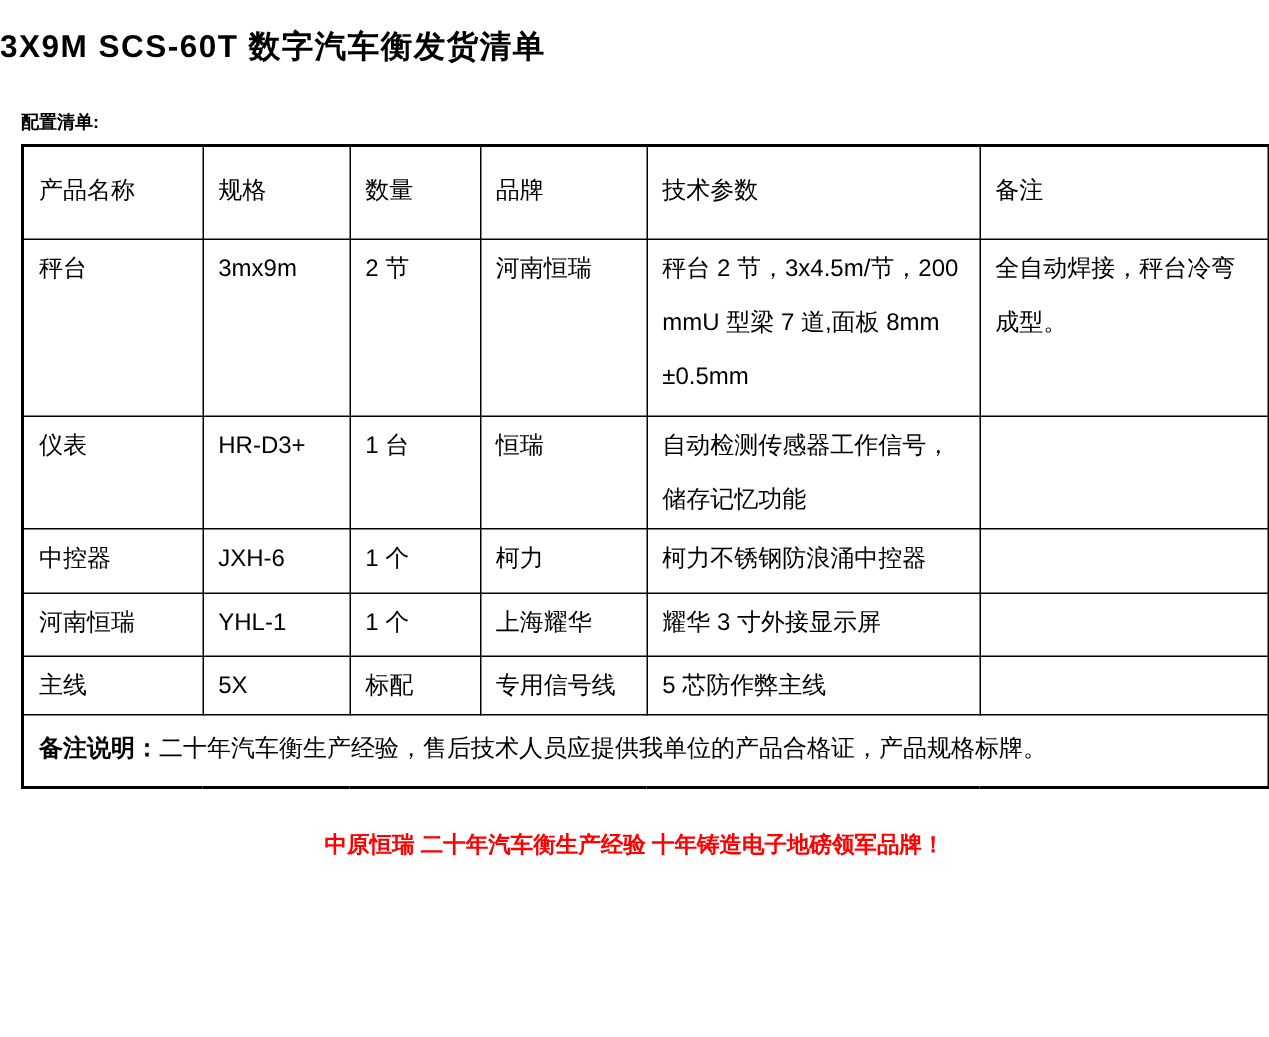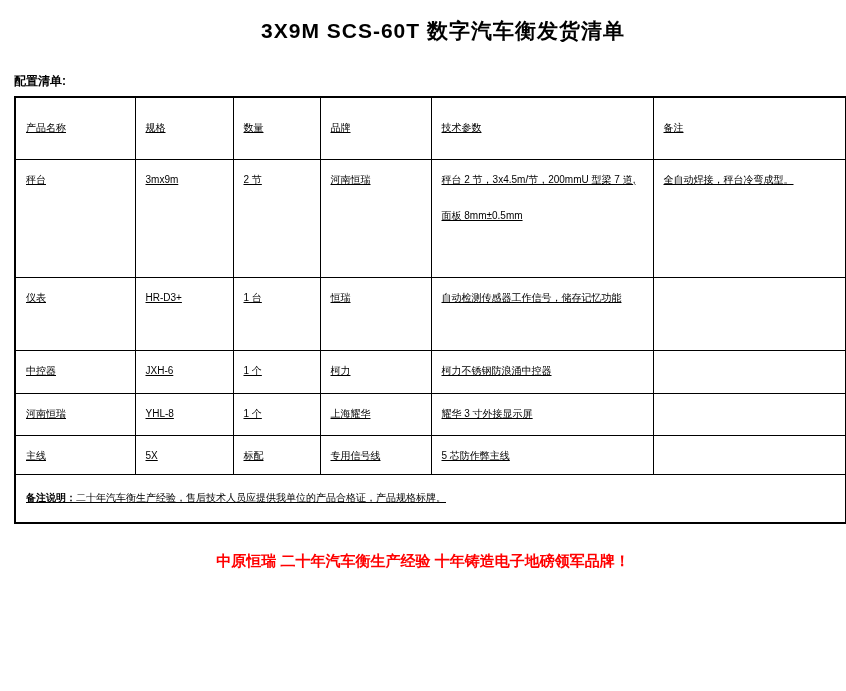--- a/index.html
+++ b/index.html
@@ -11,49 +11,47 @@
   }
   .page {
     position: relative;
     width: 846px;
     height: 691px;
     background: #FFFFFF;
     overflow: hidden;
   }
   .doc-title {
     margin-top: 17px;
-    text-align: center;
+    text-align: left;
     font-size: 21px;
     font-weight: bold;
     letter-spacing: 1px;
-    padding-left: 40px;
   }
   .section-label {
     margin: 28px 0 6px 14px;
     font-size: 12px;
     font-weight: 600;
   }
   table.spec-table {
     margin-left: 14px;
     width: 831px;
     border-collapse: collapse;
     table-layout: fixed;
     border: 2px solid #000000;
   }
   table.spec-table td, table.spec-table th {
     border: 1px solid #000000;
-    font-size: 10px;
+    font-size: 16px;
     font-weight: normal;
     text-align: left;
     vertical-align: top;
     padding: 2px 10px 0 10px;
     line-height: 36px;
     overflow: hidden;
     word-break: break-all;
-    text-decoration: underline;
   }
   table.spec-table tr.header-row th {
     height: 62px;
     vertical-align: middle;
     line-height: 18px;
     padding-top: 0;
   }
   tr.row-platform  td { height: 118px; }
   tr.row-runway    td { height: 82px; }
   tr.row-sensor    td { height: 43px; }
@@ -128,21 +126,21 @@
         <td>中控器</td>
         <td>JXH-6</td>
         <td>1 个</td>
         <td>柯力</td>
         <td>柯力不锈钢防浪涌中控器</td>
         <td></td>
       </tr>
 
       <tr class="row-display">
         <td>河南恒瑞</td>
-        <td>YHL-8</td>
+        <td>YHL-1</td>
         <td>1 个</td>
         <td>上海耀华</td>
         <td>耀华 3 寸外接显示屏</td>
         <td></td>
       </tr>
 
       <tr class="row-cable">
         <td>主线</td>
         <td>5X</td>
         <td>标配</td>

